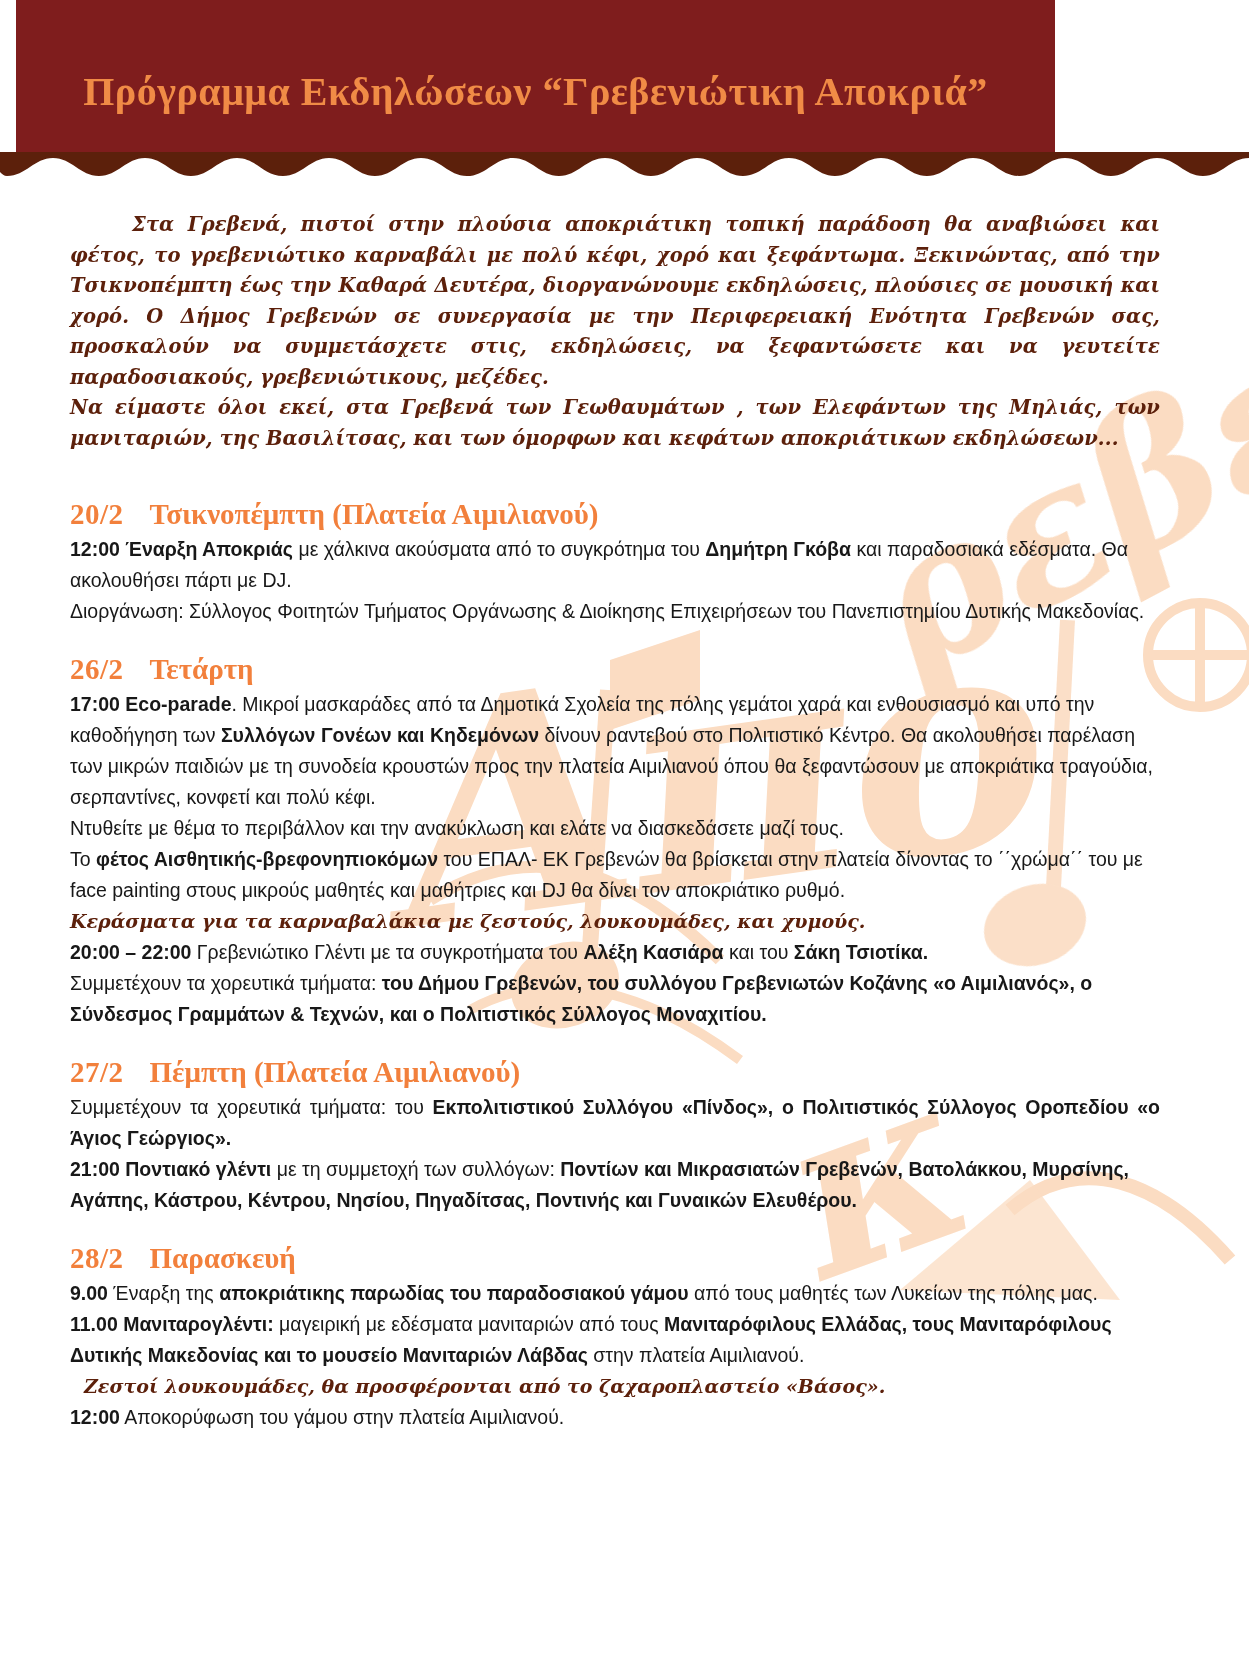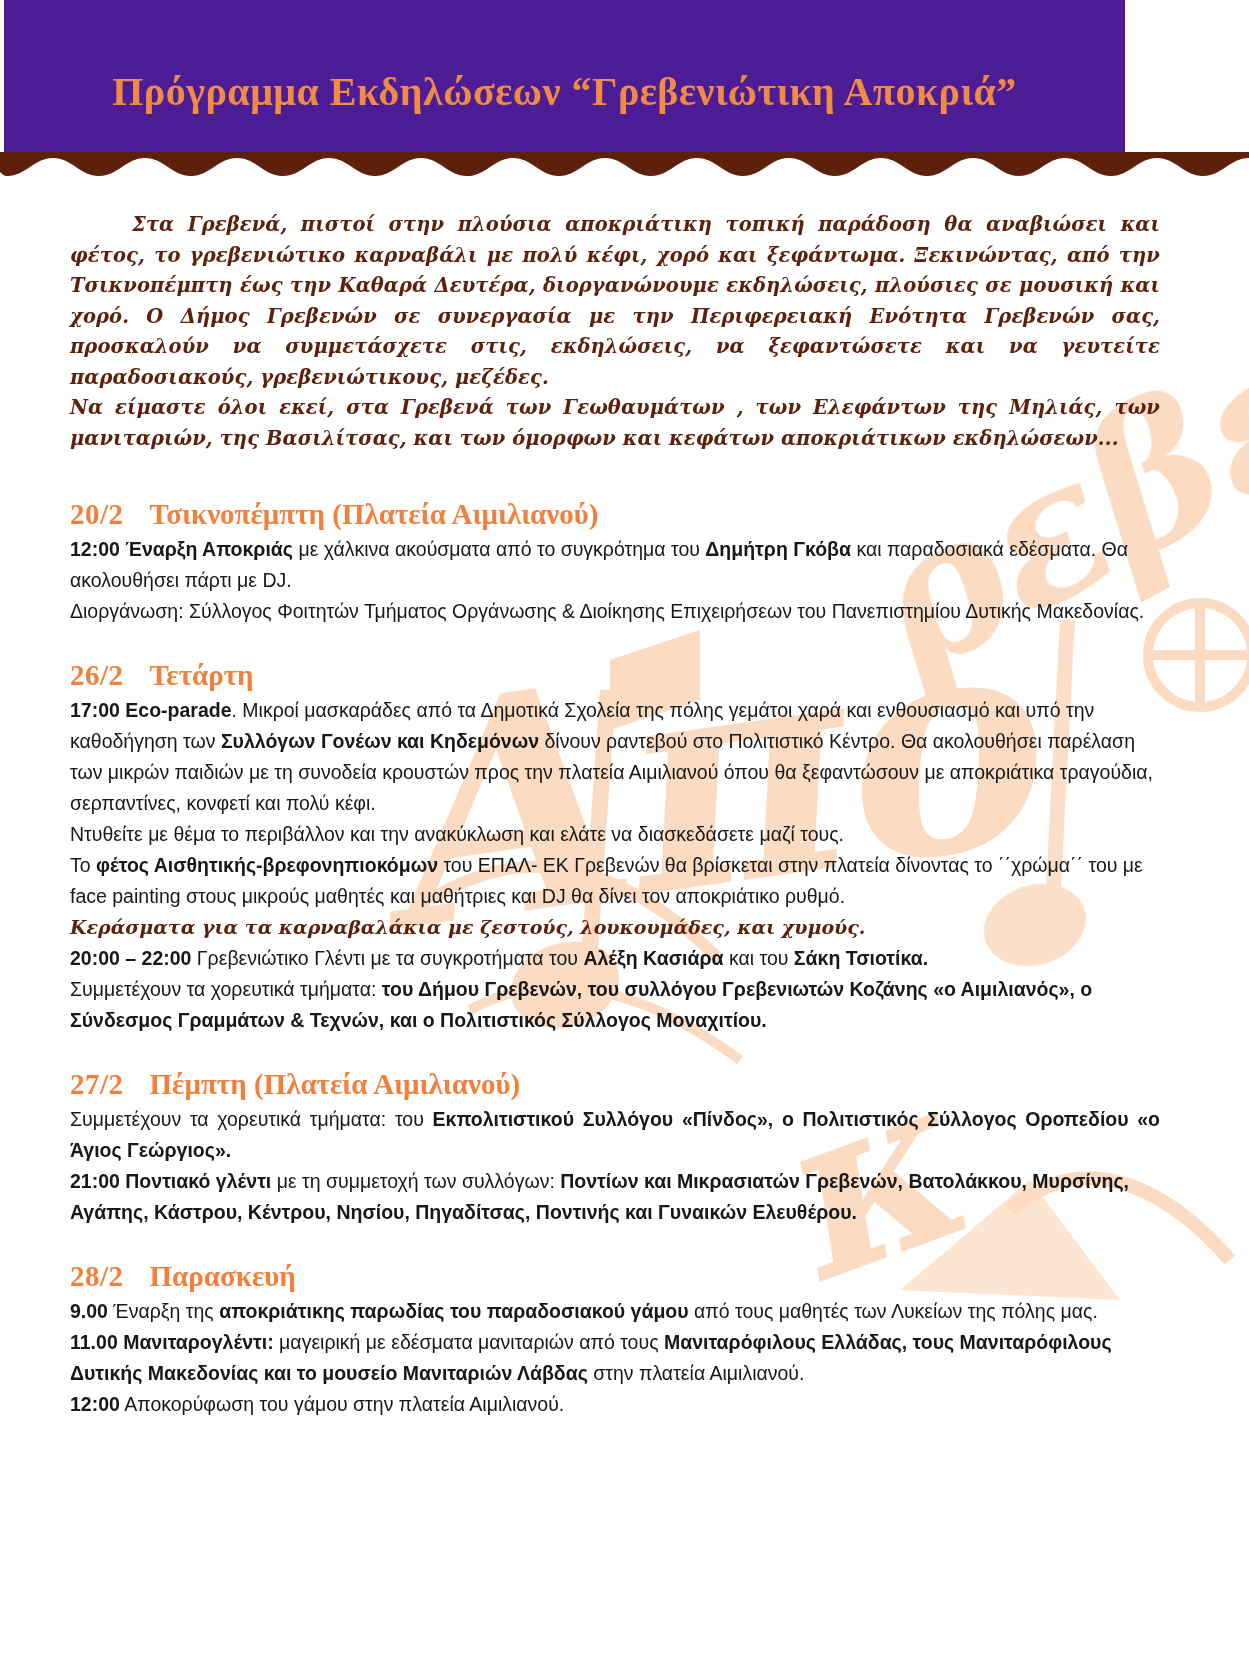--- a/index.html
+++ b/index.html
@@ -7,22 +7,22 @@
     width:1249px;height:1676px;
     background:#ffffff;
     font-family:"Liberation Sans", sans-serif;
     position:relative;
     overflow:hidden;
   }
   .page{position:relative;width:1249px;height:1676px;overflow:hidden;}
 
   
   .banner{
-    position:absolute;left:4px;top:0;width:1121px;height:152px;
-    background:#4c1d95;
+    position:absolute;left:16px;top:0;width:1039px;height:152px;
+    background:#7f1d1d;
     z-index:3;
   }
   .banner-wave{
     position:absolute;left:0;top:152px;width:1249px;height:26px;
     z-index:3;
     display:block;
   }
   .banner-title{
     position:absolute;left:0;right:0;top:68px;
     text-align:center;
@@ -81,21 +81,21 @@
     font-family:"Liberation Serif", serif;
     font-weight:700;
     color:#f2803c;
     font-size:29px;
     line-height:36px;
     white-space:nowrap;
   }
   .date-head .num{letter-spacing:.5px;}
   .date-head .gap{display:inline-block;width:26px;}
 
-  .sec{margin-top:30px;}
+  .sec{margin-top:24px;}
   .sec-first{margin-top:42px;}
 
   .body-txt{
     font-size:19.5px;
     line-height:31px;
     color:#181818;
     margin:0;
     padding-top:2px;
   }
   .body-txt p{margin:0;}
@@ -182,19 +182,20 @@
           <div class="body-txt">
             <p class="just"><span>Συμμετέχουν τα χορευτικά τμήματα: του </span><b>Εκπολιτιστικού Συλλόγου «Πίνδος», ο Πολιτιστικός Σύλλογος Οροπεδίου «ο Άγιος Γεώργιος».</b></p>
             <p><b>21:00 Ποντιακό γλέντι</b><span> με τη συμμετοχή των συλλόγων: </span><b>Ποντίων και Μικρασιατών Γρεβενών, Βατολάκκου, Μυρσίνης, Αγάπης, Κάστρου, Κέντρου, Νησίου, Πηγαδίτσας, Ποντινής και Γυναικών Ελευθέρου.</b></p>
           </div>
         </div>
         <div class="sec">
           <div class="date-head"><span class="num">28/2</span><span class="gap"></span><span>Παρασκευή</span></div>
           <div class="body-txt">
             <p><b>9.00</b><span> Έναρξη της </span><b>αποκριάτικης παρωδίας του παραδοσιακού γάμου</b><span> από τους μαθητές των Λυκείων της πόλης μας.</span></p>
             <p><b>11.00 Μανιταρογλέντι:</b><span> μαγειρική με εδέσματα μανιταριών από τους </span><b>Μανιταρόφιλους Ελλάδας, τους Μανιταρόφιλους Δυτικής Μακεδονίας και το μουσείο Μανιταριών Λάβδας</b><span> στην πλατεία Αιμιλιανού.</span></p>
+            <p class="script" style="text-indent: 14px;"><span>Ζεστοί λουκουμάδες, θα προσφέρονται από το ζαχαροπλαστείο «Βάσος».</span></p>
             <p><b>12:00</b><span> Αποκορύφωση του γάμου στην πλατεία Αιμιλιανού.</span></p>
           </div>
         </div>
       </div>
 
   </div>
 </div>
 
 </body></html>

